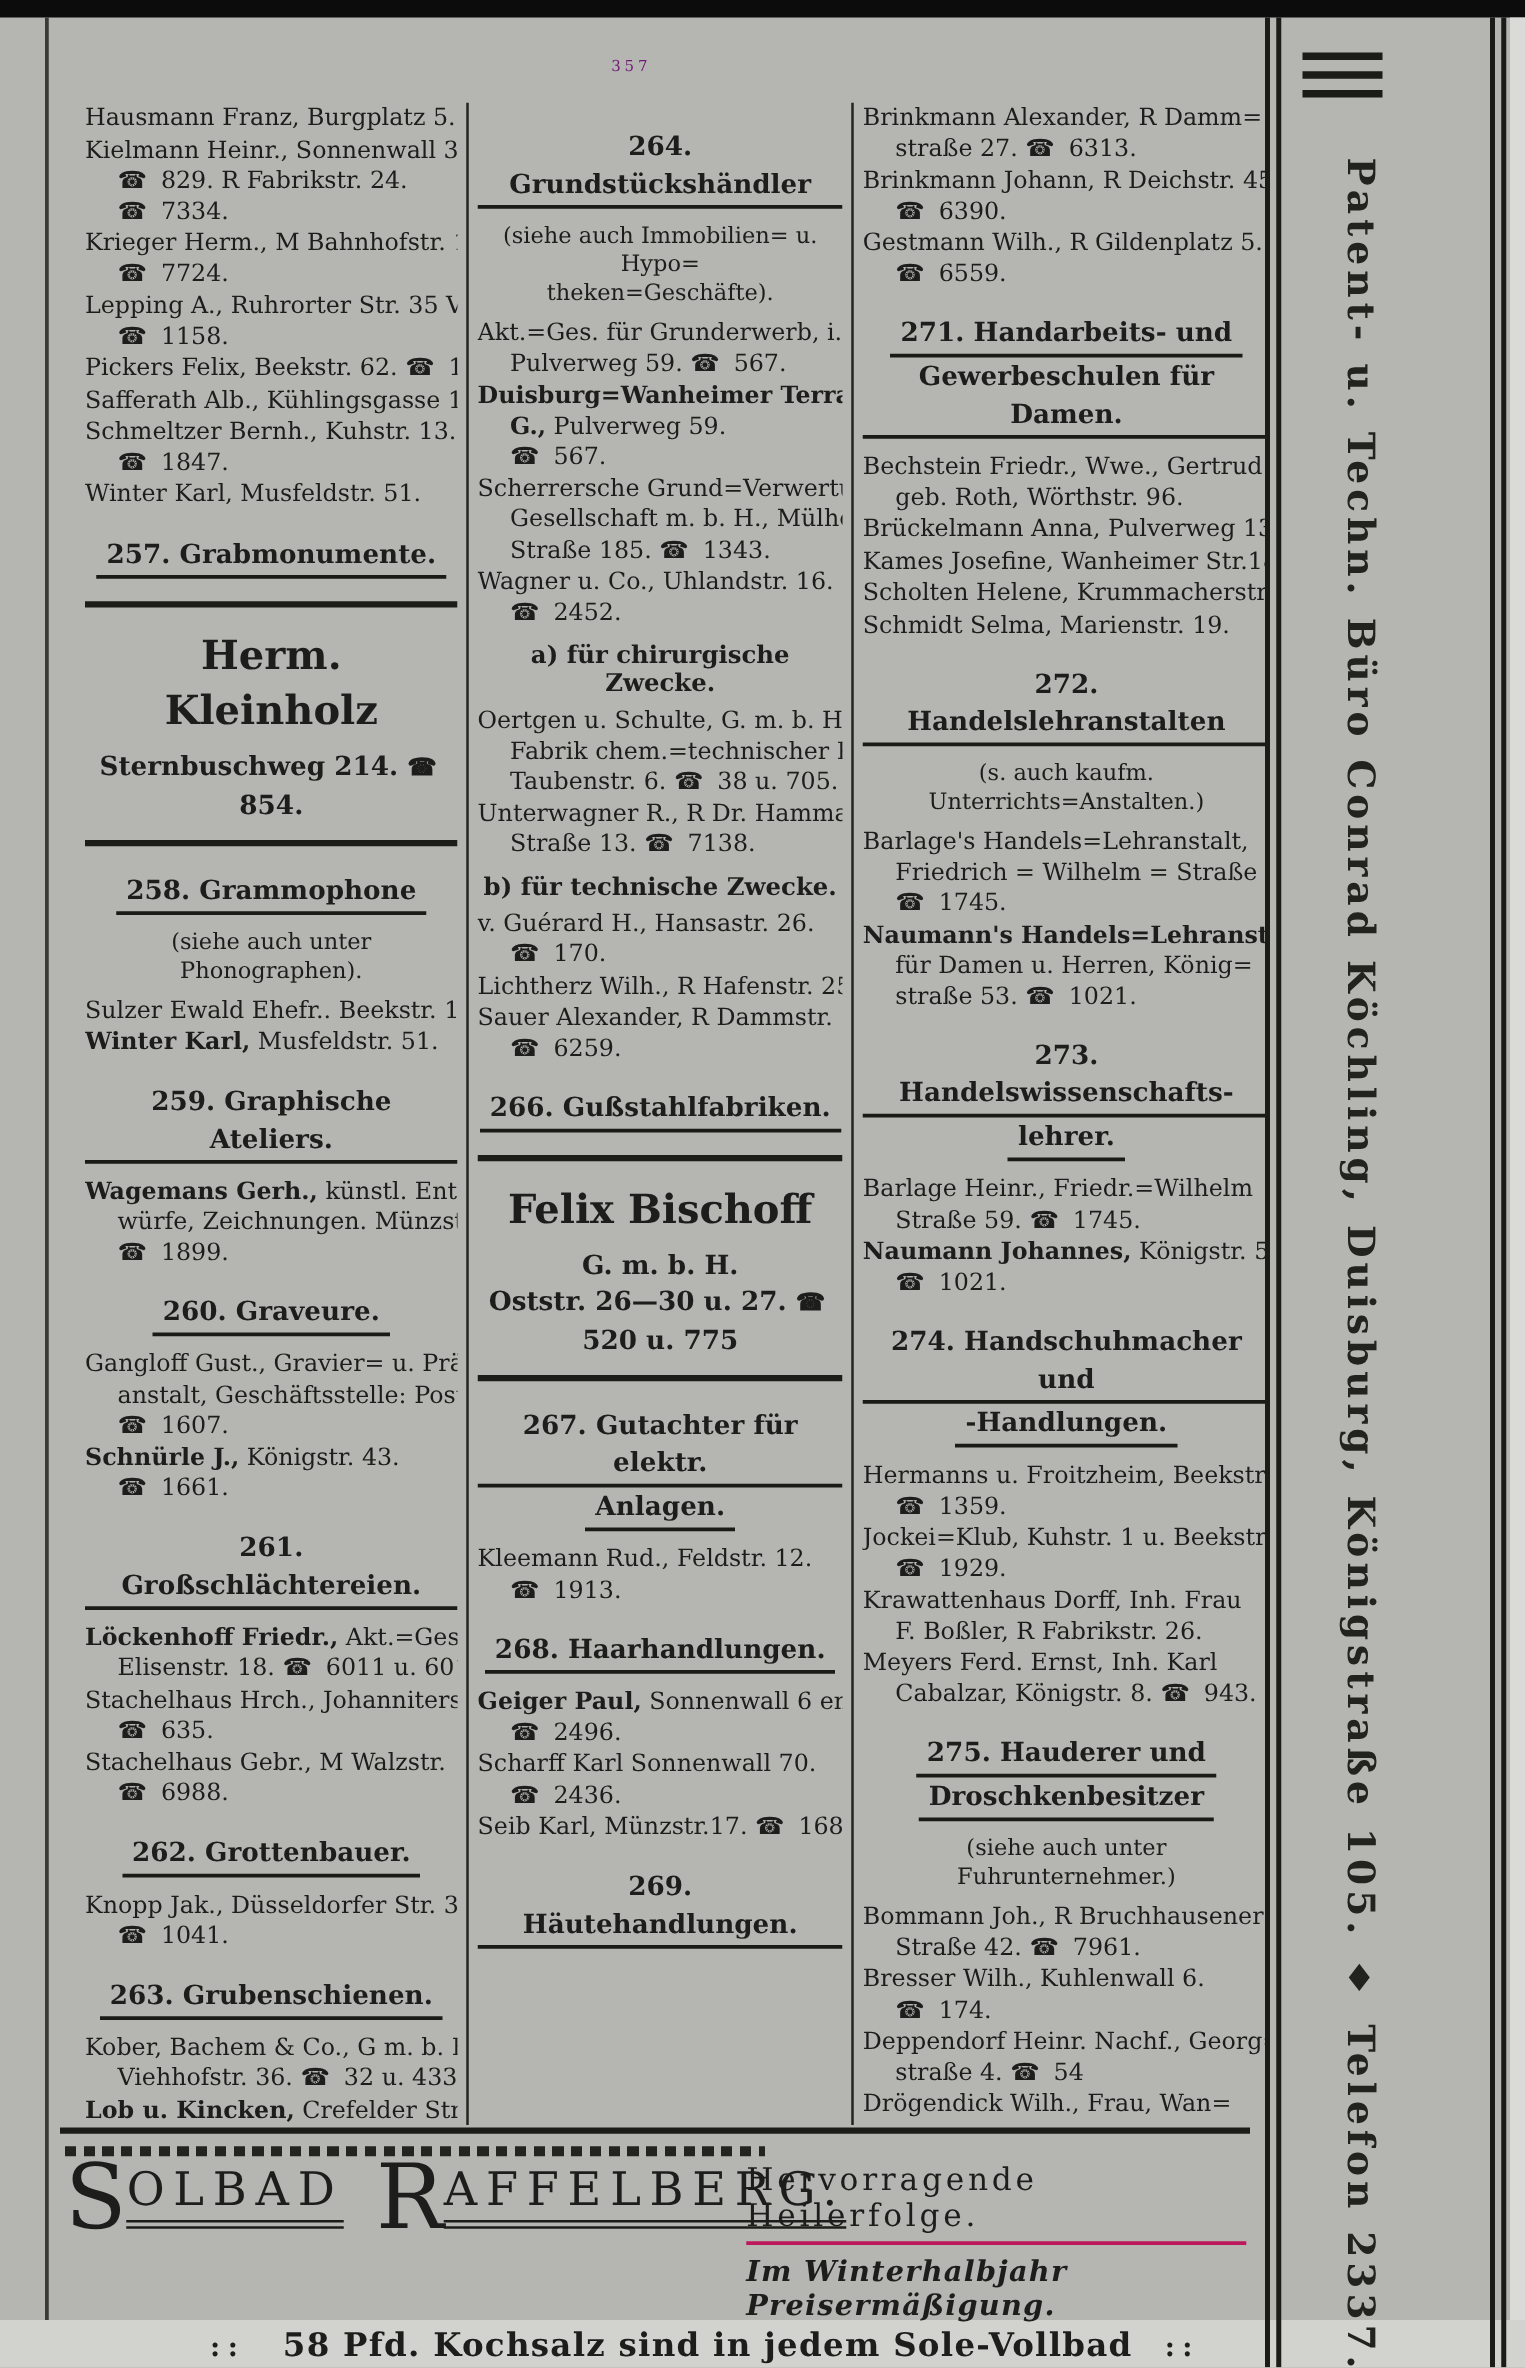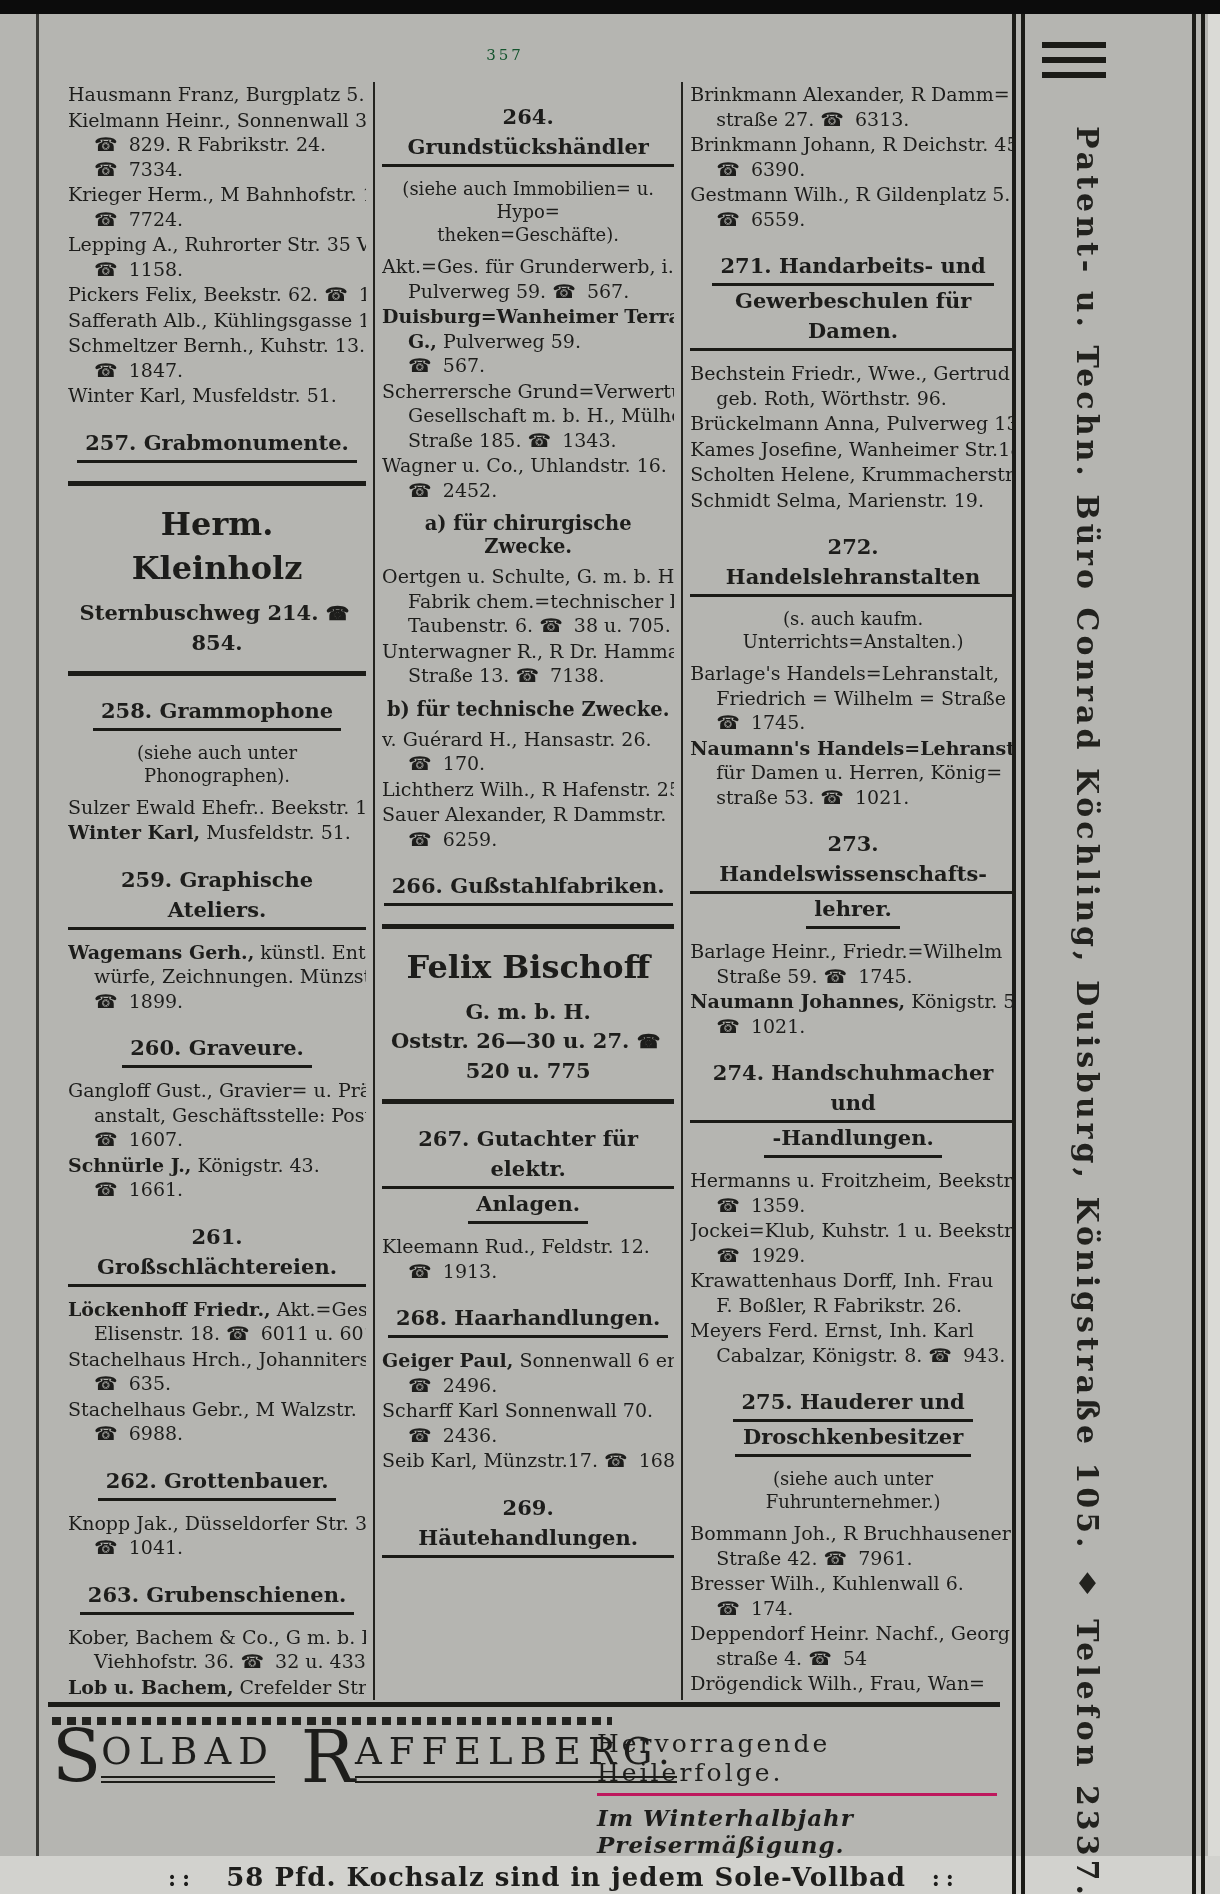--- a/index.html
+++ b/index.html
@@ -4,21 +4,21 @@
 <style>
   html,body{margin:0;padding:0;background:#cfcfca;}
   .page{position:relative;width:1220px;height:1894px;background:#b5b5b1;
         font-family:"DejaVu Serif", serif;color:#1d1d1b;overflow:hidden;}
   .top-edge{position:absolute;top:0;left:0;width:1220px;height:14px;background:#0c0c0c;}
   .left-edge{position:absolute;top:14px;left:36px;width:3px;height:1856px;background:#3a3a36;}
   .right-paper{position:absolute;top:14px;right:0;width:12px;height:1880px;background:#dadad6;}
   .bottom-curl{position:absolute;bottom:0;left:0;width:1220px;height:38px;background:#d2d2ce;}
 
   .page-number{position:absolute;top:46px;left:0;width:1010px;text-align:center;
-        font-size:15px;letter-spacing:3px;color:#14532d;}
+        font-size:12px;letter-spacing:3px;color:#701a75;}
 
   .content{position:absolute;top:82px;left:68px;width:948px;height:1618px;display:flex;overflow:hidden;}
   .col{overflow:hidden;}
   .col0{width:302px;}
   .col1{width:296px;}
   .col2{width:330px;}
   .vrule{width:2px;background:#23231f;margin:0 7px;}
 
   .entry{margin:0 0 1px 0;font-size:19px;line-height:24.5px;}
   .entry .line{white-space:nowrap;}
@@ -154,21 +154,21 @@
         <div class="entry">
           <div class="line">Knopp Jak., Düsseldorfer Str. 390.</div>
           <div class="line indent"><span class="tel">☎</span> 1041.</div>
         </div>
         <div class="heading"><span class="hline">263. Grubenschienen.</span></div>
         <div class="entry">
           <div class="line">Kober, Bachem &amp; Co., G m. b. H.</div>
           <div class="line indent">Viehhofstr. 36. <span class="tel">☎</span> 32 u. 4332.</div>
         </div>
         <div class="entry">
-          <div class="line"><b>Lob u. Bachem,</b> Crefelder Str. 22.</div>
+          <div class="line"><b>Lob u. Kincken,</b> Crefelder Str. 22.</div>
           <div class="line indent">u. Tiergartenstr. 13 a.   42.</div>
         </div>
       </div>
     <div class="vrule"></div>
     <div class="col col1" id="col-1">
         <div class="heading"><span class="hline">264. Grundstückshändler</span></div>
         <div class="note"><span>(siehe auch Immobilien= u. Hypo=</span><br><span>theken=Geschäfte).</span></div>
         <div class="entry">
           <div class="line">Akt.=Ges. für Grunderwerb, i. Liqu.</div>
           <div class="line indent">Pulverweg 59.  <span class="tel">☎</span> 567.</div>

